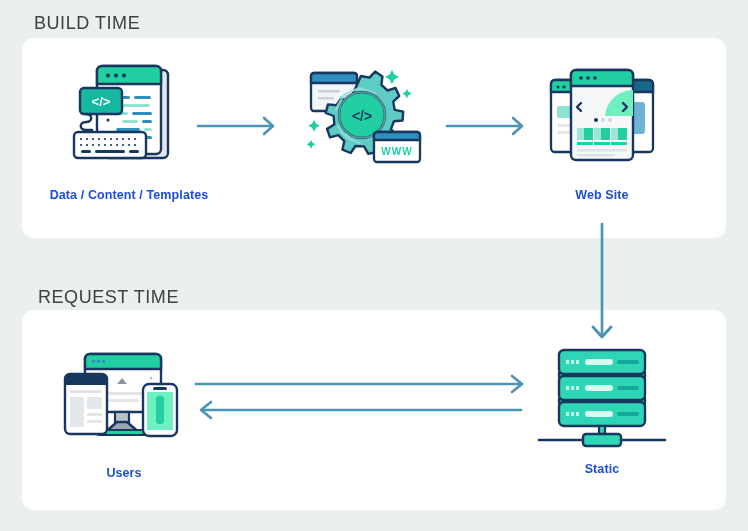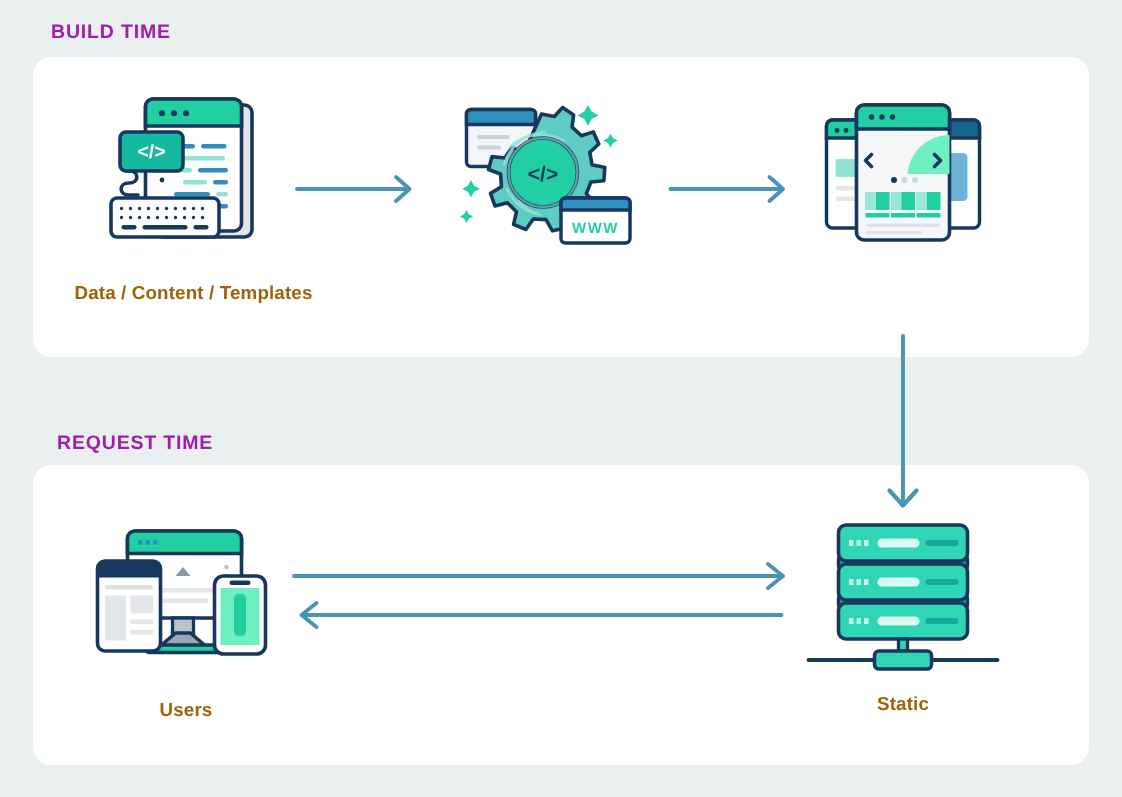--- a/index.html
+++ b/index.html
@@ -15,24 +15,24 @@
 
   .diagram {
     position: relative;
     width: 748px;
     height: 531px;
   }
 
   
   .section-title {
     position: absolute;
-    font-size: 13px;
-    font-weight: bold;
+    font-size: 18px;
+    font-weight: normal;
     letter-spacing: 0.55px;
-    color: #a21caf;
+    color: #404040;
   }
   #build-title  { left: 34px; top: 13px; }
   #request-title{ left: 38px; top: 287px; }
 
   
   .card {
     position: absolute;
     background: #ffffff;
     border-radius: 12px;
   }
@@ -48,21 +48,21 @@
   .node-art {
     height: 116px;
     position: relative;
     margin: 0 auto;
     width: 130px;
   }
   .node-label {
     margin-top: 10px;
     font-size: 12.5px;
     font-weight: bold;
-    color: #a16207;
+    color: #1d4ed8;
     letter-spacing: 0.1px;
   }
 
   #node-data      { left: 24px;  top: 62px; }
   #node-ssg       { left: 256px; top: 58px; }
   #node-website   { left: 497px; top: 62px; }
   #node-users     { left: 19px;  top: 340px; }
   #node-hosting   { left: 497px; top: 336px; }
 
   
@@ -219,20 +219,21 @@
         <rect x="57" y="66" width="16" height="12" fill="#21cfa3"></rect>
         <rect x="57" y="66" width="7" height="12" fill="#9ae8d8"></rect>
         <rect x="57" y="80" width="16" height="3" fill="#21cfa3"></rect>
         <rect x="74" y="66" width="16" height="12" fill="#21cfa3"></rect>
         <rect x="74" y="66" width="7" height="12" fill="#9ae8d8"></rect>
         <rect x="74" y="80" width="16" height="3" fill="#21cfa3"></rect>
         <rect x="40" y="87" width="50" height="2.4" rx="1.2" fill="#dde3e7"></rect>
         <rect x="40" y="92" width="38" height="2.4" rx="1.2" fill="#dde3e7"></rect>
       </svg>
     </div>
+    <div class="node-label">Web Site</div>
   </div>
 
   <div class="section-title" id="request-title">REQUEST TIME</div>
 
   <div class="card" id="request-card"></div>
 
   <div class="node" id="node-users">
     <div class="node-art">
       <svg width="130" height="110" viewBox="0 0 130 110">
 

